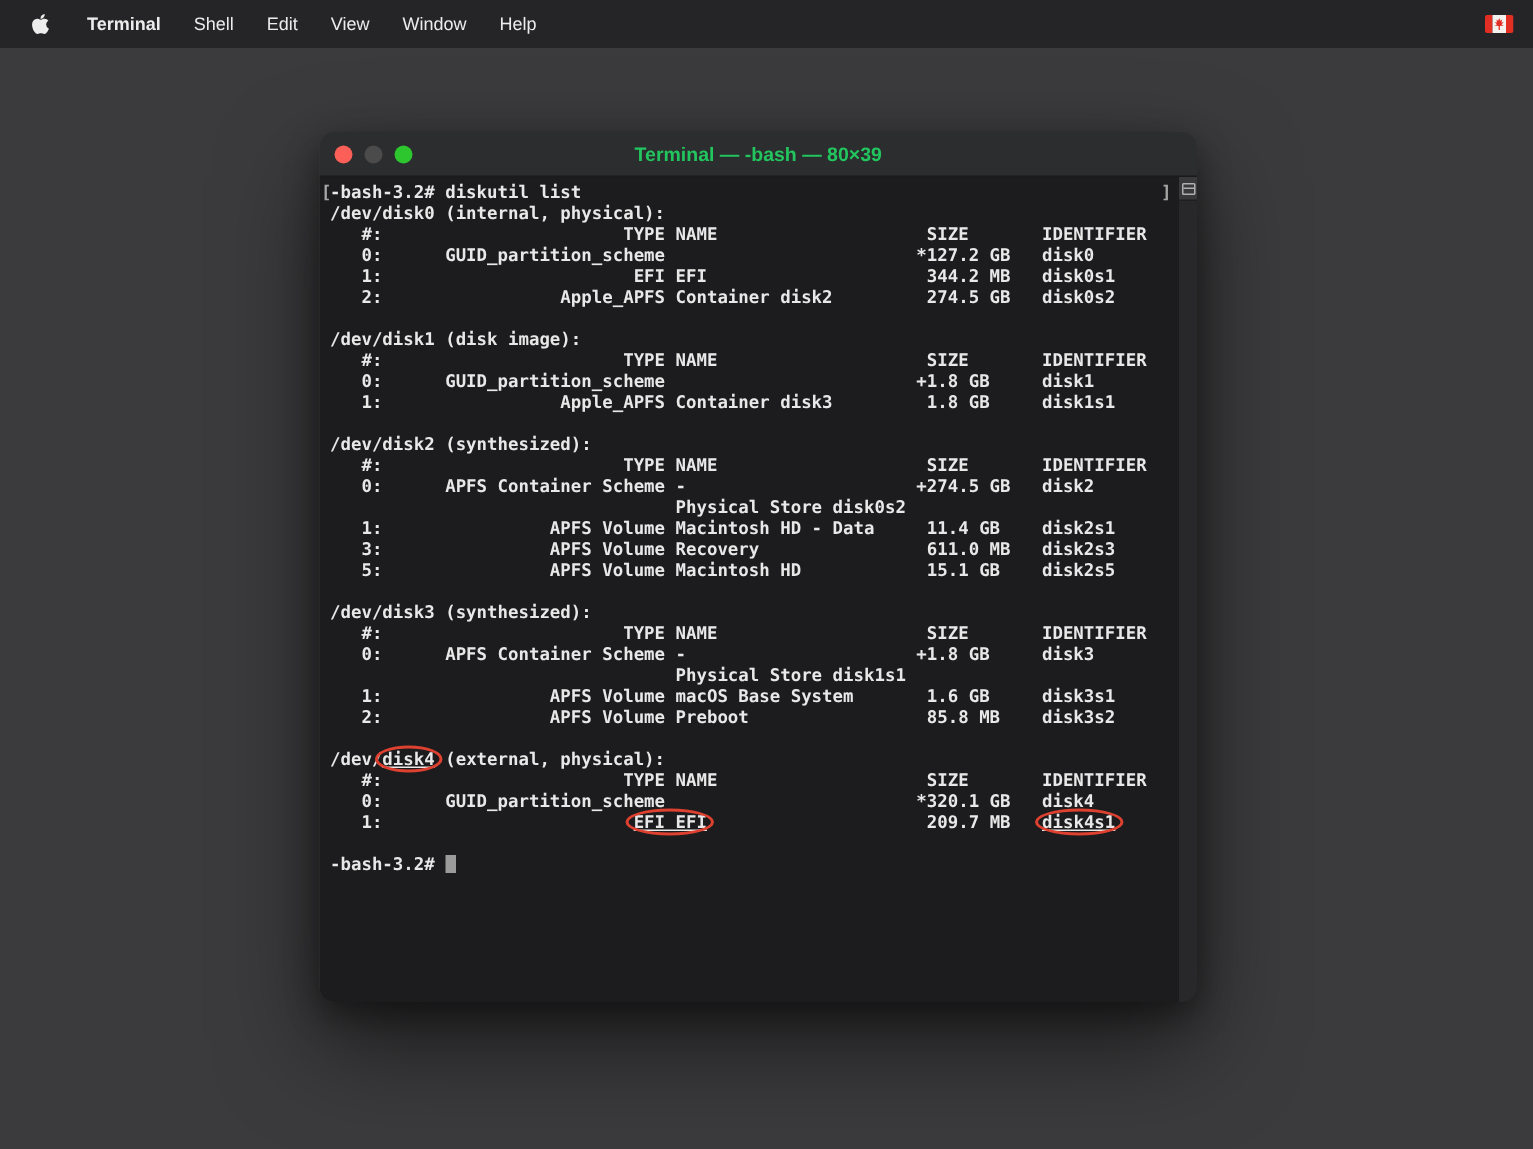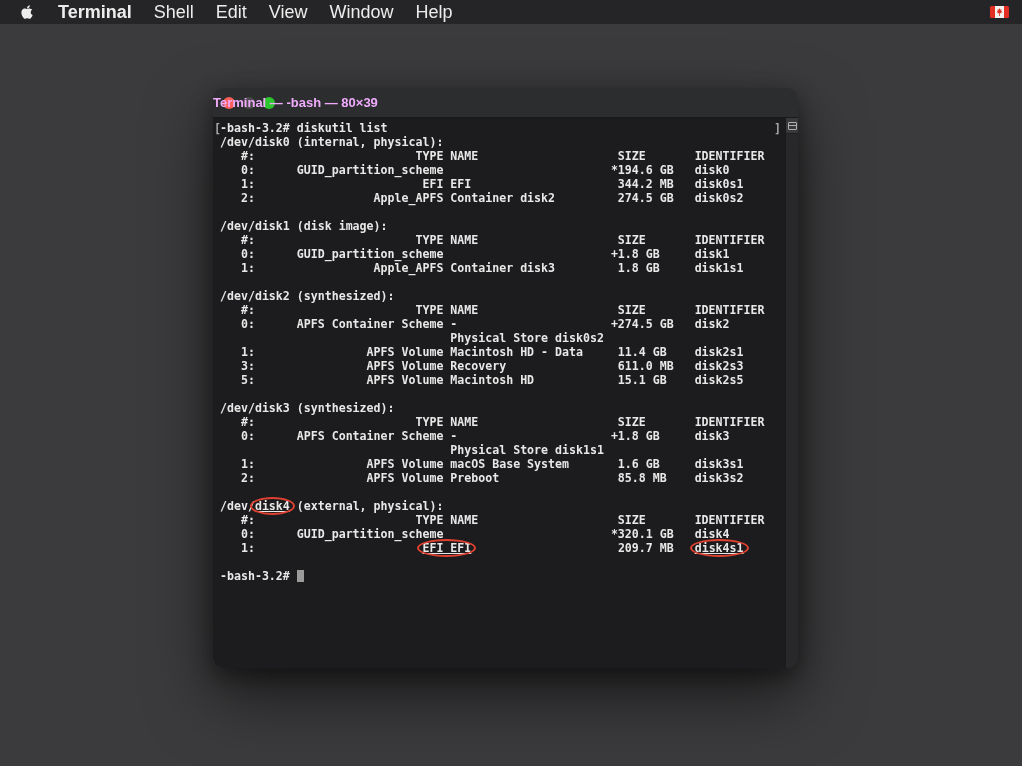--- a/index.html
+++ b/index.html
@@ -3,23 +3,23 @@
 <meta charset="utf-8">
 <style>
   * { margin:0; padding:0; box-sizing:border-box; }
   html,body { width:1022px; height:766px; overflow:hidden; }
   .desktop {
     position:relative; width:1022px; height:766px;
     background:#3b3b3d; font-family:"Liberation Sans", sans-serif;
   }
   
   .menubar {
-    position:absolute; top:0; left:0; right:0; height:24px;
+    position:absolute; top:0; left:0; right:0; height:32px;
     background:#252527; display:flex; align-items:center;
-    color:#ececec; font-size:18px;
+    color:#ececec; font-size:12px;
   }
   .apple { margin-left:20px; width:15px; height:16px; display:flex; align-items:center; }
   .apple svg { width:14px; height:16px; fill:#ededed; }
   .menu-items { display:flex; align-items:center; margin-left:12px; height:100%; }
   .menu-app { font-weight:bold; padding:0 11px; }
   .menu-item { padding:0 11px; }
   .mb-spacer { flex:1; }
   .flag { width:19px; height:12px; margin-right:13px; display:flex; border-radius:1.5px; overflow:hidden; }
   .flag .band { width:5px; background:#e32f23; }
   .flag .mid { width:9px; background:#f4f2ef; display:flex; align-items:center; justify-content:center; }
@@ -36,22 +36,22 @@
   .titlebar {
     height:30px; background:#2c2d2f; border-bottom:1px solid #1a1a1a;
     display:flex; align-items:center; position:relative;
   }
   .lights { display:flex; gap:8px; margin-left:10px; }
   .light { width:12px; height:12px; border-radius:50%; }
   .light.red   { background:#fb5f57; }
   .light.gray  { background:#4b4b4b; }
   .light.green { background:#2dc62f; }
   .title {
-    position:absolute; left:0; right:0; text-align:left;
-    font-size:13px; font-weight:bold; color:#f0abfc;
+    position:absolute; left:0; right:0; text-align:center;
+    font-size:13px; font-weight:bold; color:#22c55e;
   }
   
   .terminal {
     position:relative; height:550px; background:#1c1c1e;
     font-family:"DejaVu Sans Mono", monospace;
     font-size:11.6px; line-height:14px; font-weight:bold; color:#e8e8e8;
   }
   #term-lines { padding:3px 0 0 7px; margin-right:13px; }
   .t-line { white-space:pre; position:relative; height:14px; }
   .mark { position:absolute; color:#a6a6a6; }
@@ -111,21 +111,21 @@
         <span class="light red"></span>
         <span class="light gray"></span>
         <span class="light green"></span>
       </div>
     </div>
     <div class="terminal">
       <div id="term-lines">
           <div class="t-line">-bash-3.2# diskutil list<span class="mark mark-open">[</span><span class="mark mark-close">]</span></div>
           <div class="t-line">/dev/disk0 (internal, physical):</div>
           <div class="t-line">   #:                       TYPE NAME                    SIZE       IDENTIFIER</div>
-          <div class="t-line">   0:      GUID_partition_scheme                        *194.6 GB   disk0</div>
+          <div class="t-line">   0:      GUID_partition_scheme                        *127.2 GB   disk0</div>
           <div class="t-line">   1:                        EFI EFI                     344.2 MB   disk0s1</div>
           <div class="t-line">   2:                 Apple_APFS Container disk2         274.5 GB   disk0s2</div>
           <div class="t-line"></div>
           <div class="t-line">/dev/disk1 (disk image):</div>
           <div class="t-line">   #:                       TYPE NAME                    SIZE       IDENTIFIER</div>
           <div class="t-line">   0:      GUID_partition_scheme                        +1.8 GB     disk1</div>
           <div class="t-line">   1:                 Apple_APFS Container disk3         1.8 GB     disk1s1</div>
           <div class="t-line"></div>
           <div class="t-line">/dev/disk2 (synthesized):</div>
           <div class="t-line">   #:                       TYPE NAME                    SIZE       IDENTIFIER</div>

